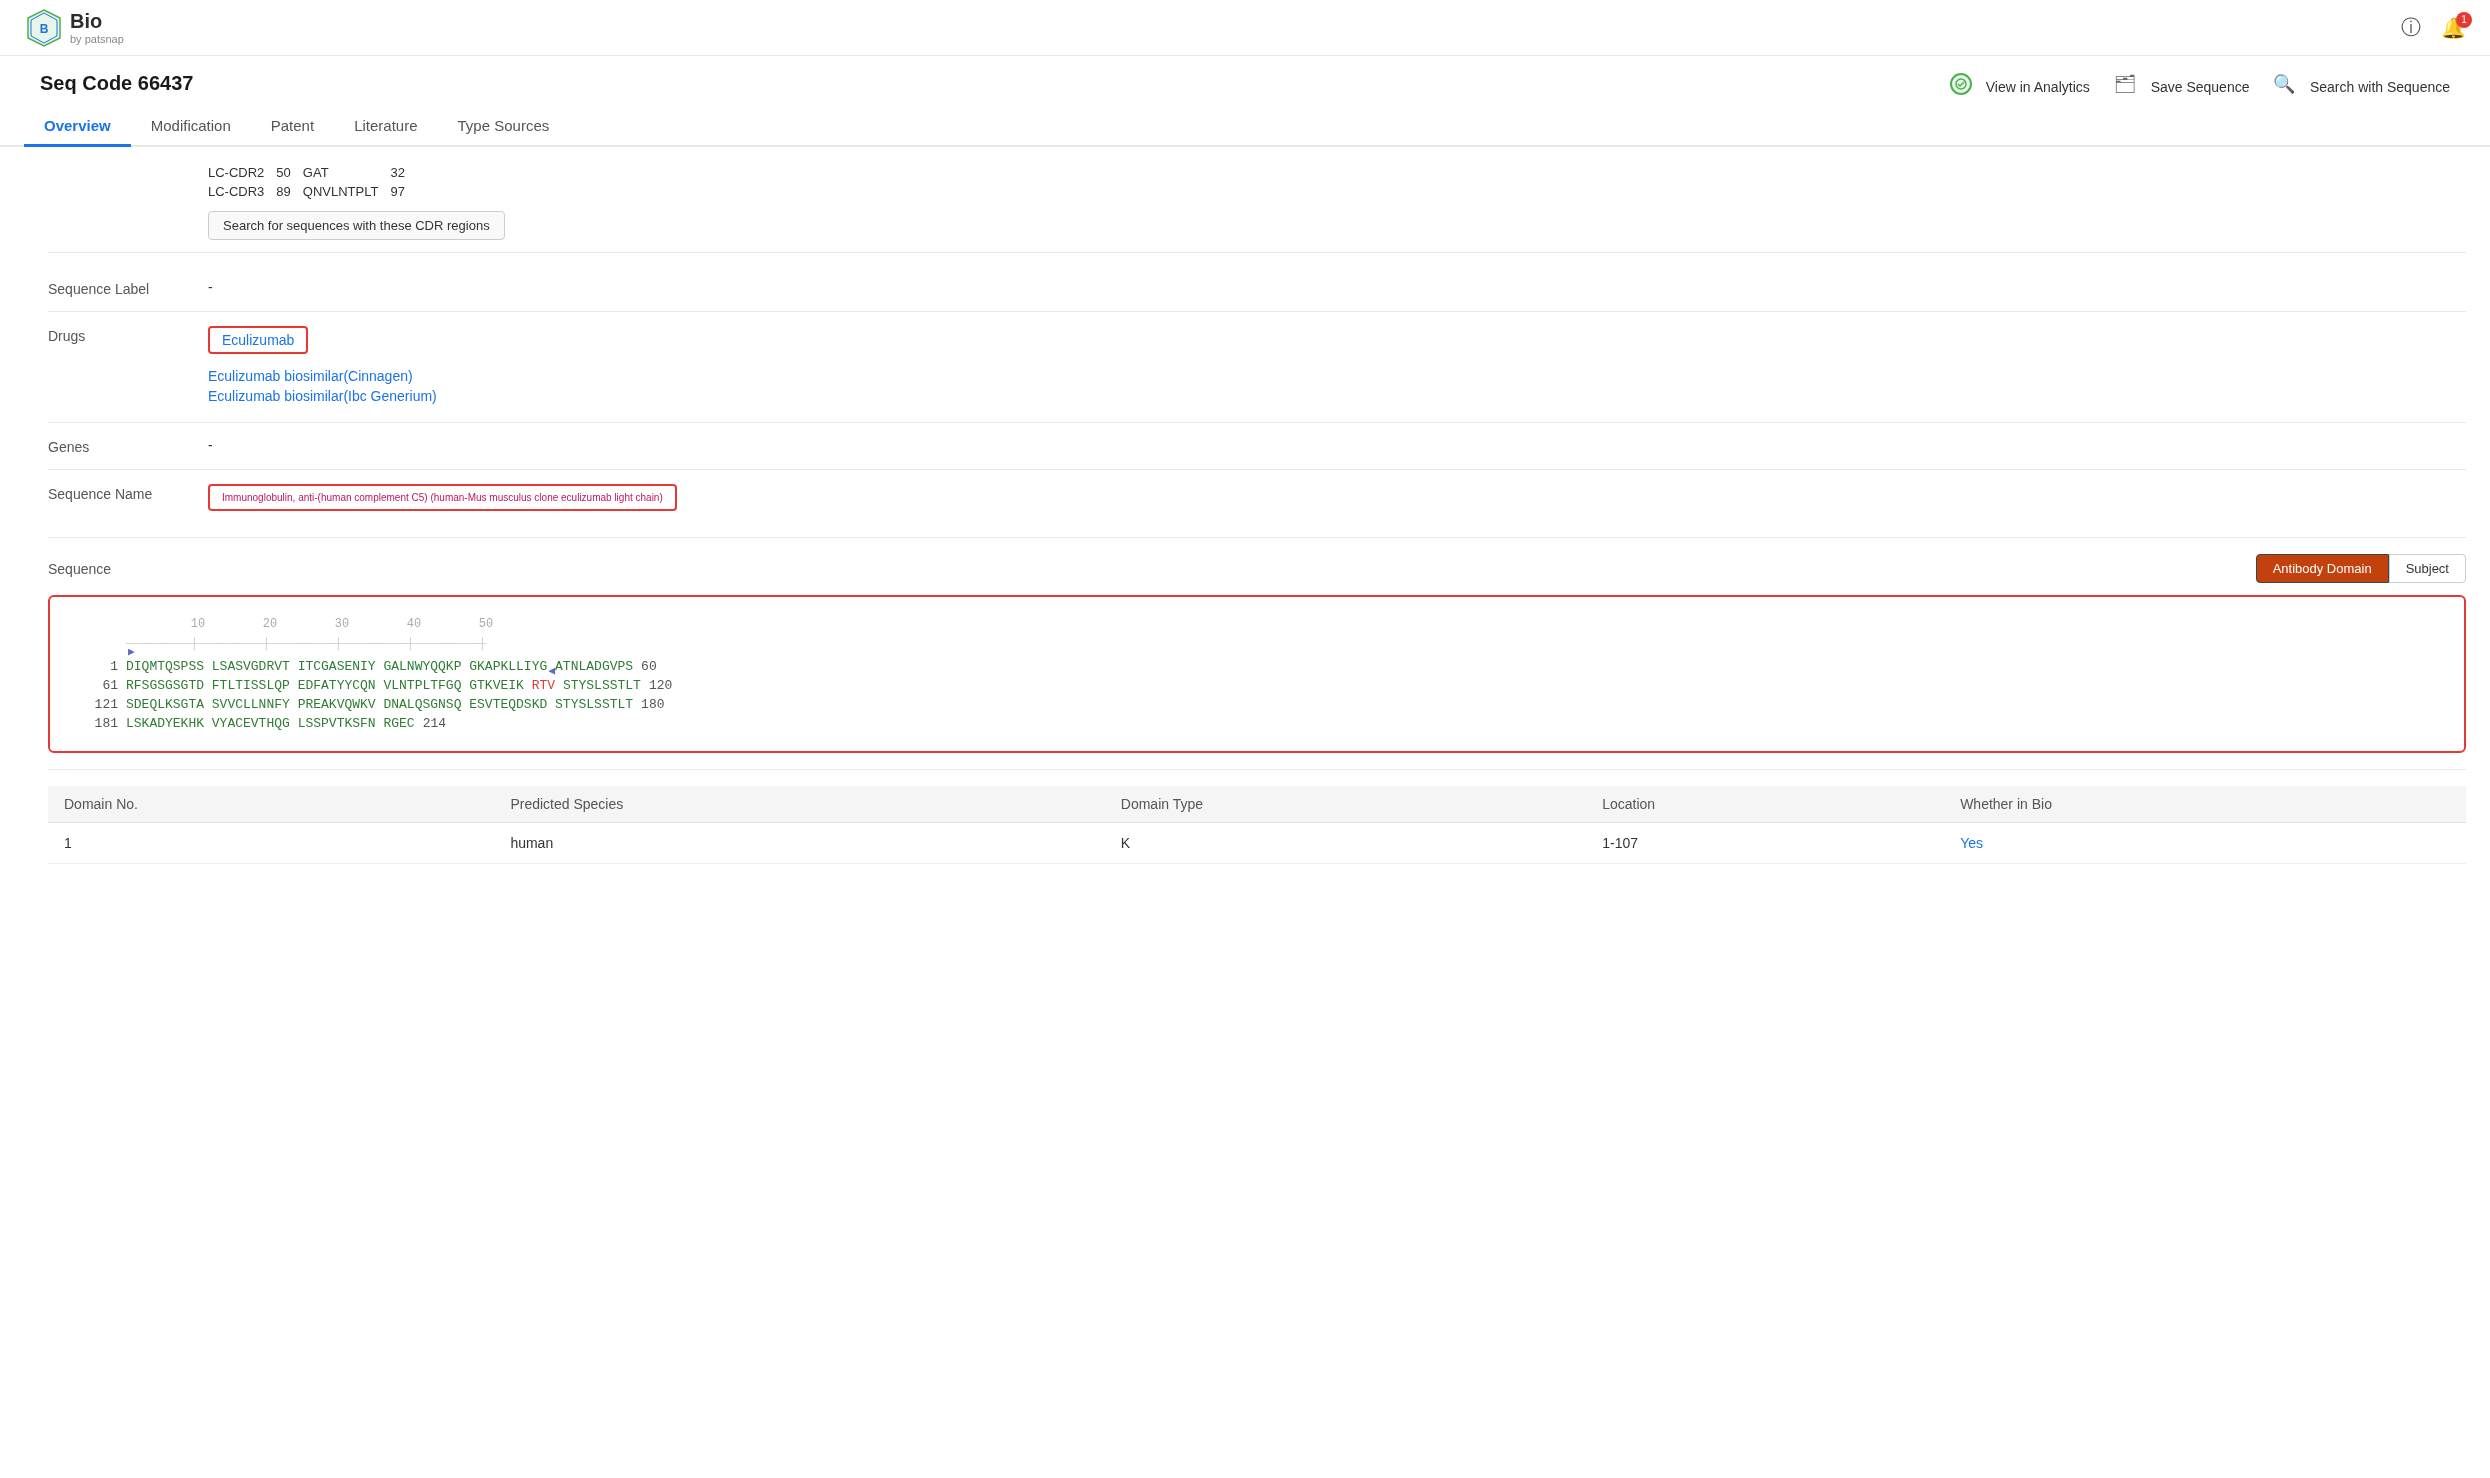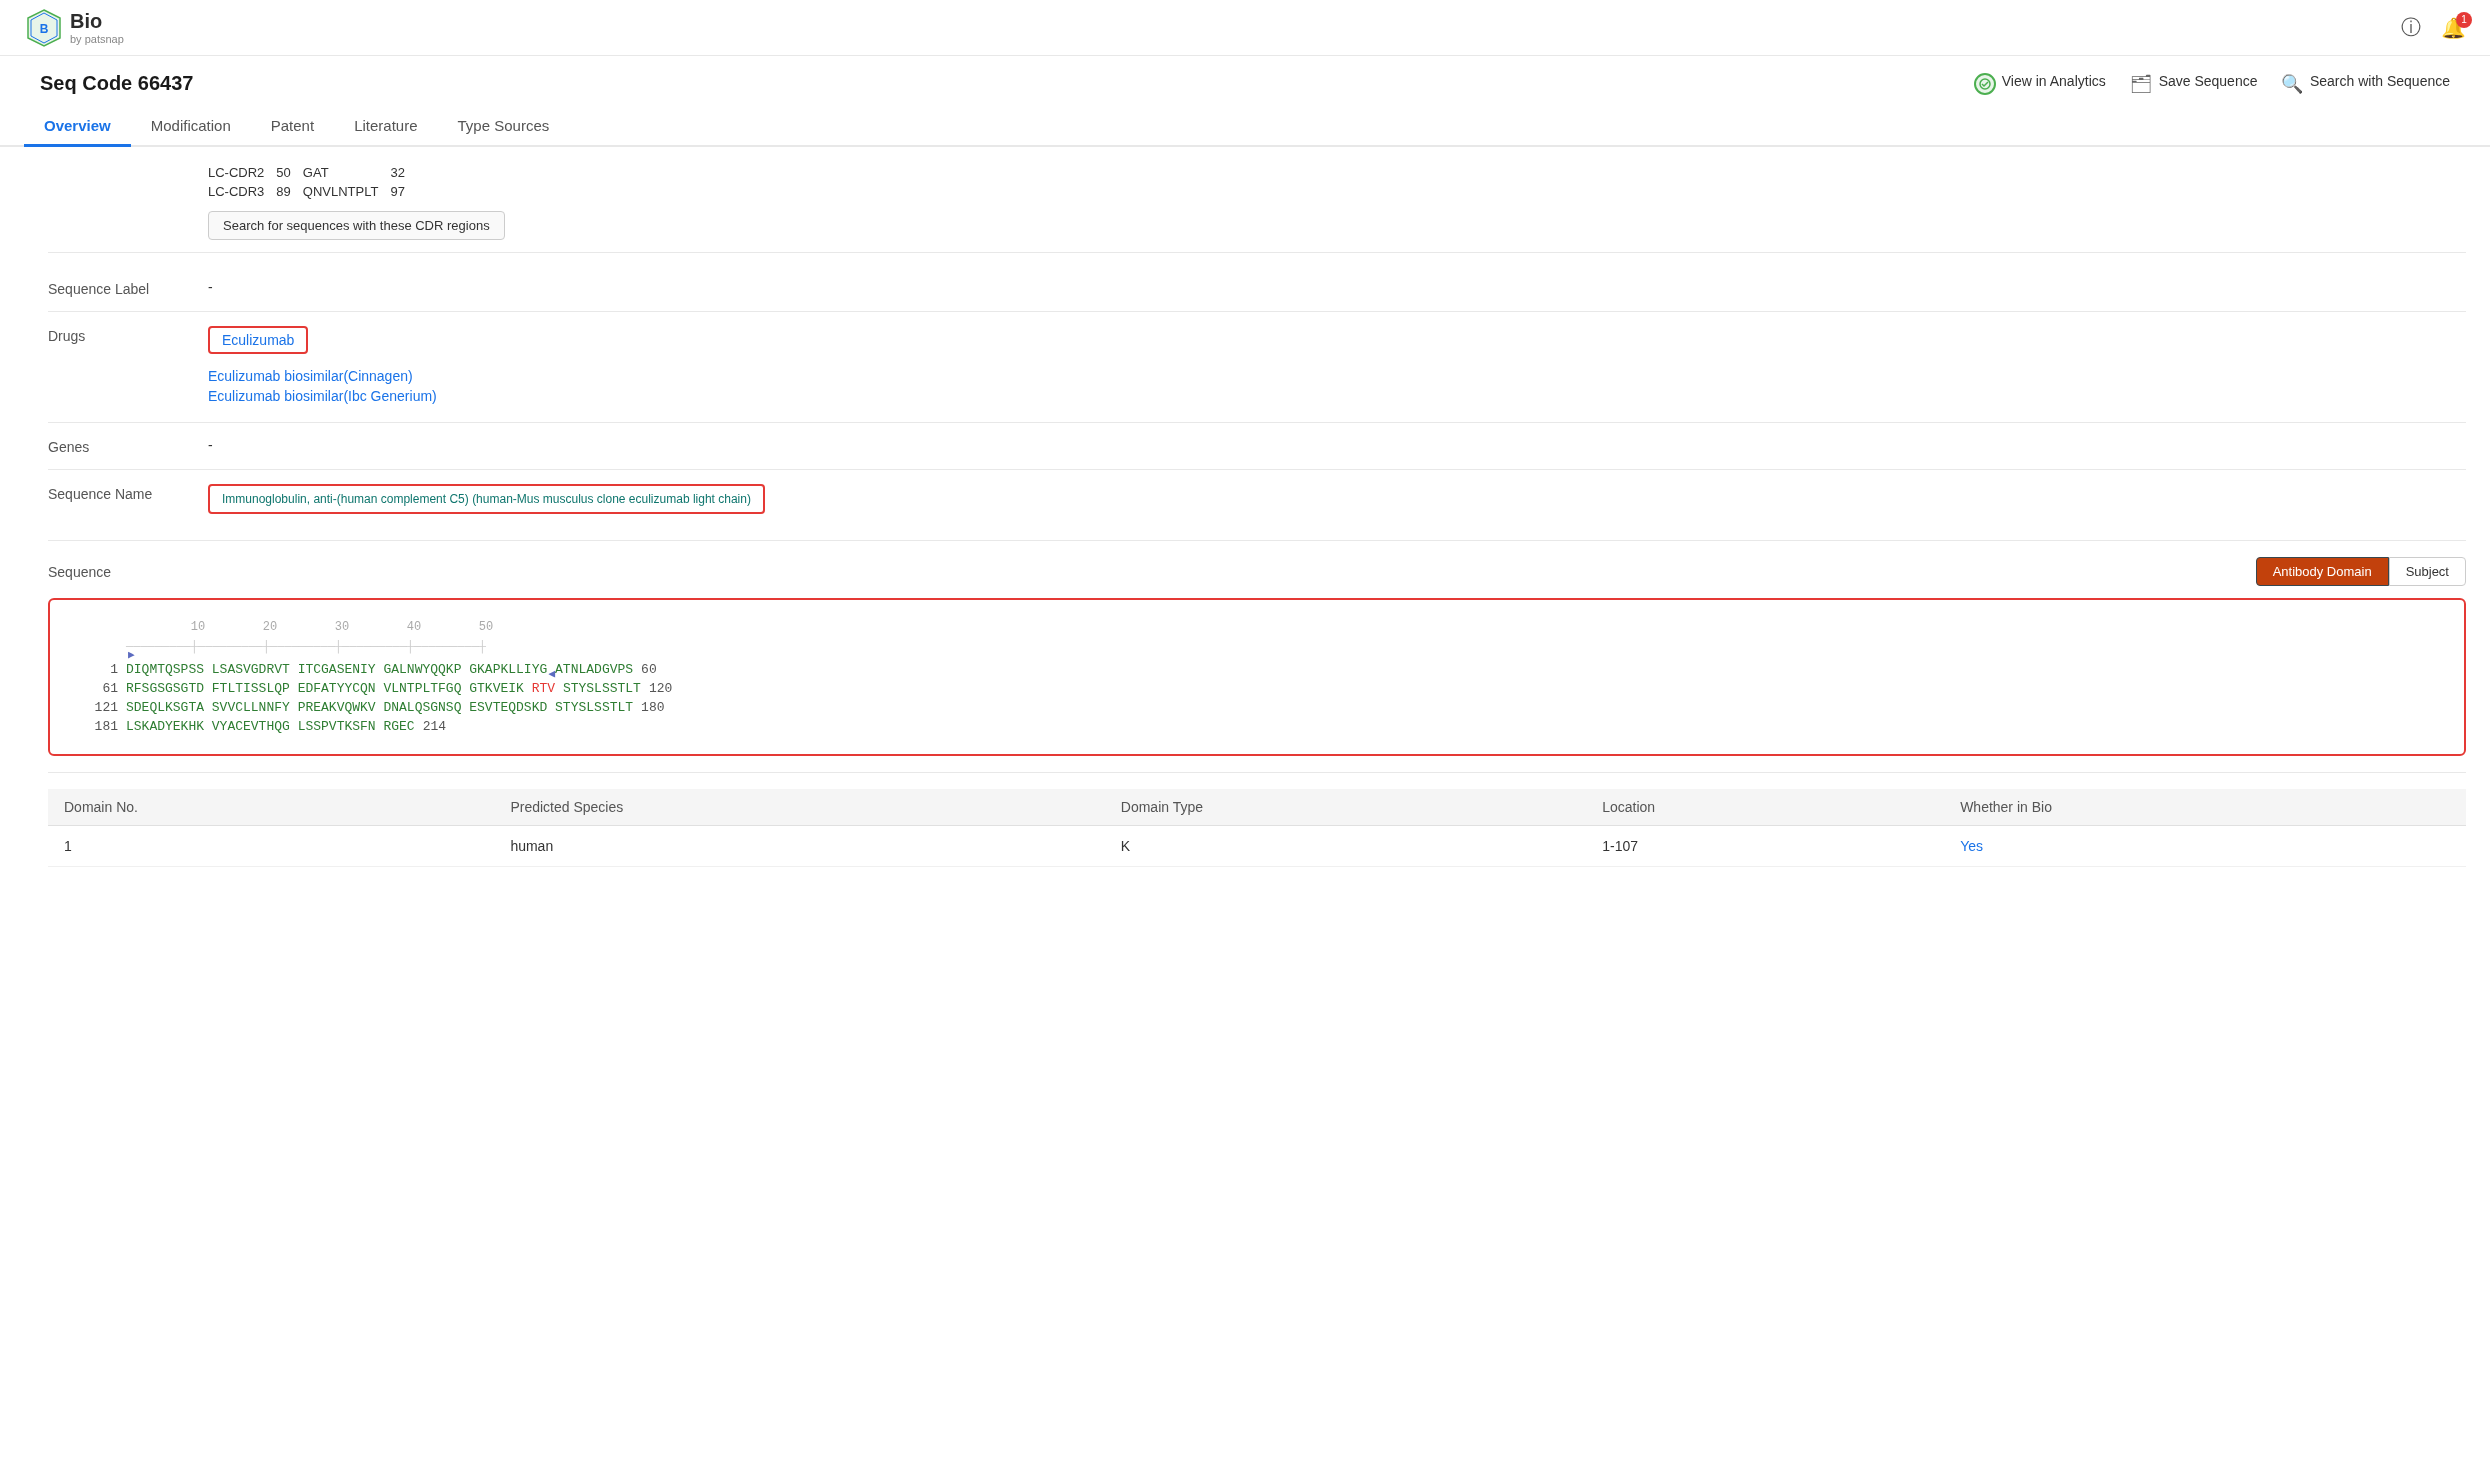--- a/index.html
+++ b/index.html
@@ -66,22 +66,22 @@
       font-weight: 700;
       color: #1a1a1a;
     }
     .page-actions {
       display: flex;
       align-items: center;
       gap: 24px;
     }
     .action-btn {
       display: flex;
-      align-items: flex-start;
-      gap: 6px;
+      align-items: flex-end;
+      gap: 14px;
       cursor: pointer;
       background: none;
       border: none;
       font-size: 14px;
       color: #333;
     }
 
     
     .tabs {
       display: flex;
@@ -173,22 +173,22 @@
       margin-bottom: 4px;
       text-decoration: none;
     }
 
     
     .seq-name-box {
       display: inline-block;
       border: 2px solid #e53935;
       border-radius: 4px;
       padding: 6px 12px;
-      font-size: 12px;
-      color: #0f766e;
+      font-size: 10px;
+      color: #be185d;
     }
 
     
     .seq-section {
       padding: 12px 0;
     }
     .seq-header-row {
       display: flex;
       align-items: center;
       justify-content: space-between;

